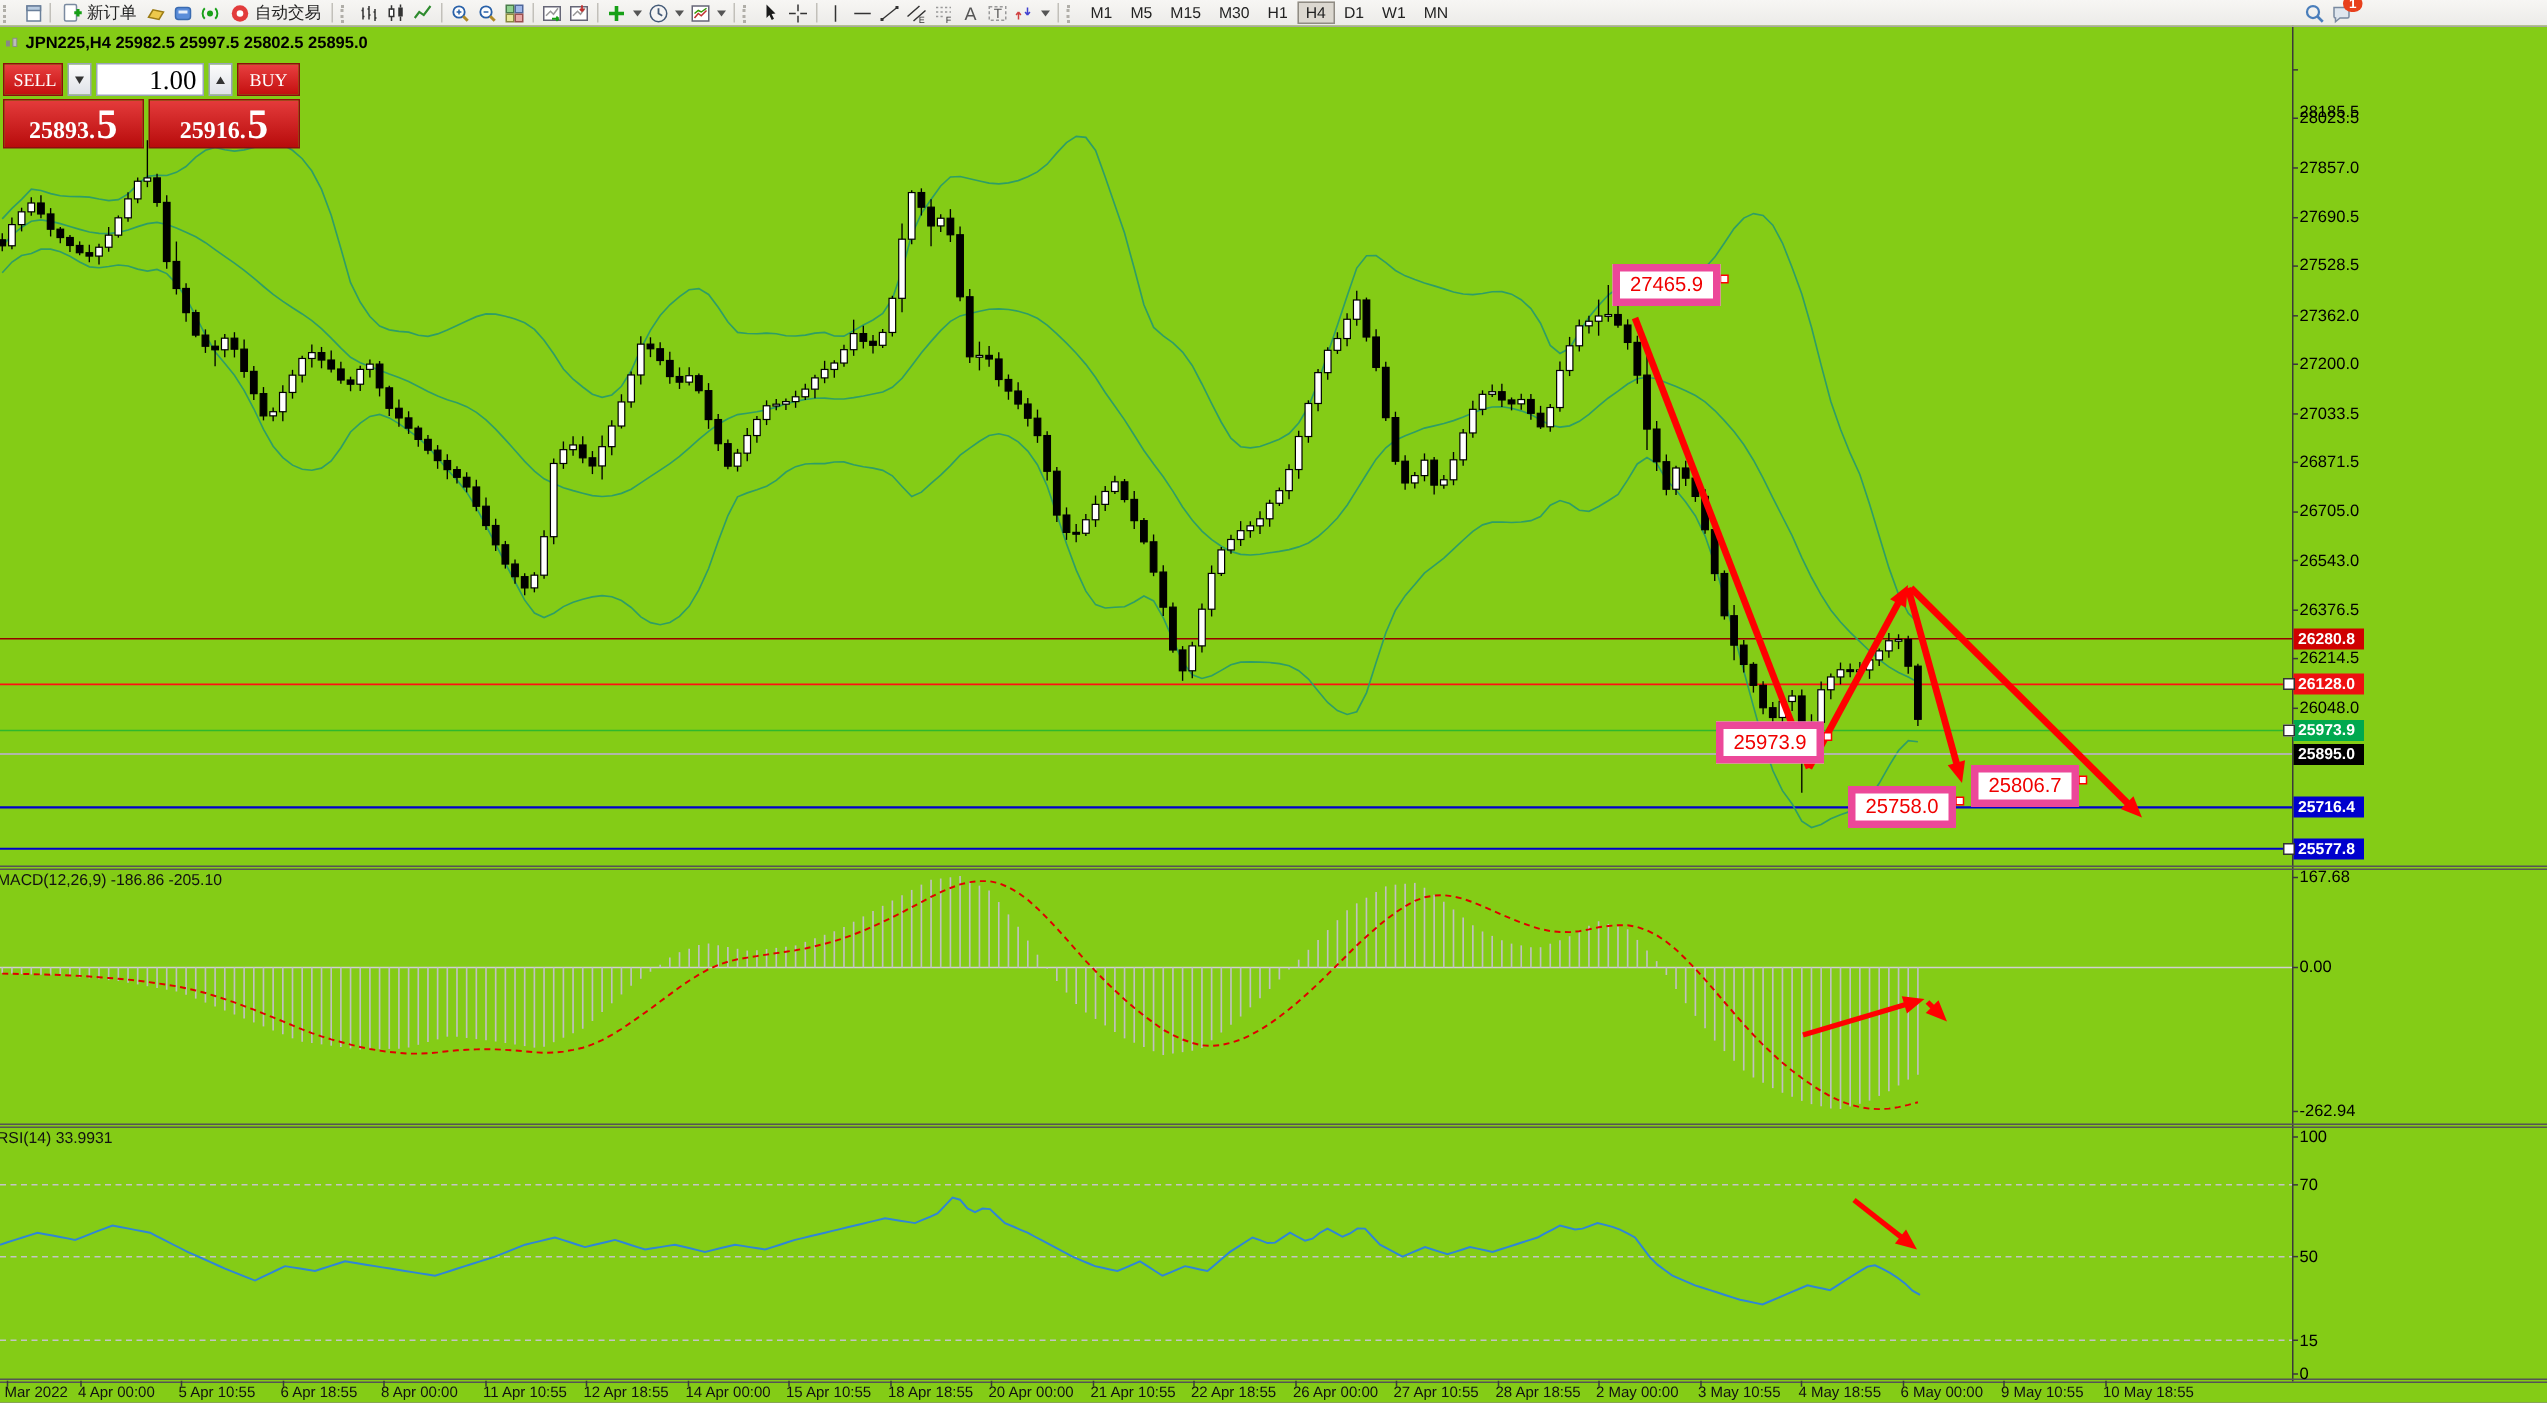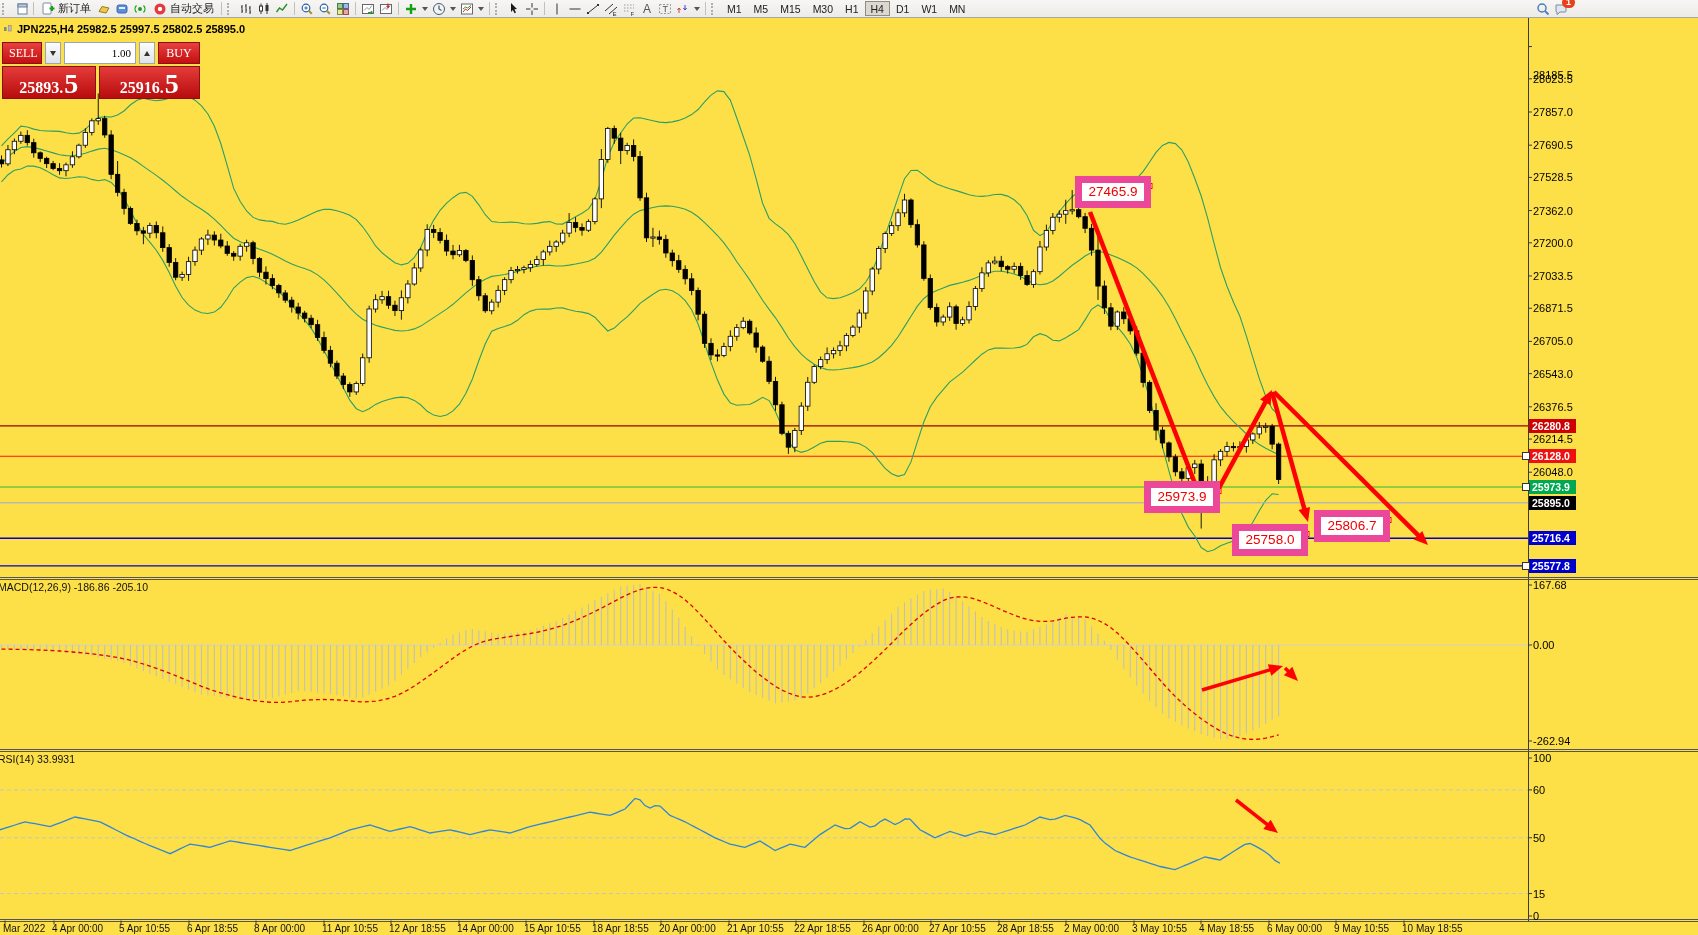--- a/index.html
+++ b/index.html
@@ -1,16 +1,16 @@
 <!DOCTYPE html>
 <html><head>
 <meta charset="utf-8">
 <style>
   html,body{margin:0;padding:0;background:#888;}
-  #screen{position:relative;width:1698px;height:935px;background:#fde047;overflow:hidden;
+  #screen{position:relative;width:1698px;height:935px;background:#84cc16;overflow:hidden;
     font-family:"Liberation Sans","DejaVu Sans",sans-serif;-webkit-font-smoothing:antialiased;}
   
   .toolbar{position:absolute;left:0;top:0;width:1698px;height:17px;z-index:50;
     background:linear-gradient(#f7f6f4,#ecebe8);border-bottom:1px solid #a9a6a0;
     display:flex;align-items:center;font-size:11px;color:#222;}
   .grip{width:5px;height:12px;border-left:2px dotted #b0aea8;margin:0 3px 0 2px;}
   .vsep{width:1px;height:13px;background:#c2c0ba;margin:0 3px;}
   .ticon{display:inline-flex;align-items:center;justify-content:center;width:18px;height:15px;cursor:default;}
   .ticon svg{width:14px;height:14px;}
   .ticon svg text{font-family:"Liberation Sans",sans-serif;}
@@ -32,38 +32,38 @@
   .oneclick{position:absolute;left:2px;top:42px;width:198px;z-index:30;font-family:Liberation Serif, serif;}
   .oc-row1{display:flex;height:22px;}
   .oc-sell-btn,.oc-buy-btn{border:1px solid #8c0e0e;background:linear-gradient(#e84040,#c40f0f);color:#fff;
     font-family:inherit;font-size:12px;text-align:center;cursor:default;}
   .oc-sell-btn{width:40px;}
   .oc-buy-btn{width:46px;margin-left:3px;}
   .oc-spin{width:16px;border:1px solid #9aa4b8;background:linear-gradient(#fcfcfc,#dfe2e8);display:flex;
     align-items:center;justify-content:center;margin-left:3px;cursor:default;}
   .tri-dn{width:0;height:0;border-left:3.5px solid transparent;border-right:3.5px solid transparent;border-top:5px solid #333;}
   .tri-up{width:0;height:0;border-left:3.5px solid transparent;border-right:3.5px solid transparent;border-bottom:5px solid #333;}
-  .oc-vol{width:62px;margin-left:3px;border:1px solid #9aa4b8;font-family:inherit;font-size:11px;text-align:right;
+  .oc-vol{width:62px;margin-left:3px;border:1px solid #9aa4b8;font-family:inherit;font-size:18px;text-align:right;
     padding:0 4px;color:#000;}
   .oc-row2{display:flex;margin-top:2px;height:33px;}
   .oc-price{background:linear-gradient(#e43b3b,#b80c0c);border:1px solid #8c0e0e;color:#fff;display:flex;
     align-items:flex-end;justify-content:center;padding-bottom:1px;cursor:default;}
   .oc-price.sell{width:92px;}
   .oc-price.buy{width:100px;margin-left:3px;}
   .p-main{font-size:16px;font-weight:bold;line-height:19px;}
   .p-big{font-size:28px;font-weight:bold;line-height:26px;margin-left:1px;}
   
   .ptick{position:absolute;left:1533px;transform:translateY(-50%);font-size:11px;color:#000;z-index:10;}
   .ptag{position:absolute;left:1529px;width:44px;height:14px;transform:translateY(-50%);color:#fff;
     font-size:10.5px;font-weight:bold;line-height:14px;padding-left:3px;z-index:11;}
   .axhandle{position:absolute;left:1522px;width:6px;height:6px;background:#fff;border:1px solid #333;
     transform:translateY(-50%);z-index:12;}
   .ttick{position:absolute;top:923px;font-size:10px;color:#111;z-index:10;white-space:nowrap;}
   .ind-label{position:absolute;font-size:10.5px;color:#111;z-index:10;white-space:nowrap;}
-  .ann-label{position:absolute;width:62px;height:18px;border:7px solid #ec4899;background:#fff;color:#f00000;
+  .ann-label{position:absolute;width:62px;height:18px;border:5px solid #ec4899;background:#fff;color:#f00000;
     font-size:13.5px;line-height:18px;text-align:center;z-index:15;}
   svg.chart{position:absolute;left:0;top:0;z-index:1;}
 </style>
 </head>
 <body>
 
 <div id="screen">
 
   <div class="toolbar">
     <span class="grip"></span>
@@ -1020,21 +1020,21 @@
     <div class="ptick" style="top: 308.23px;">26871.5</div>
     <div class="ptick" style="top: 341.386px;">26705.0</div>
     <div class="ptick" style="top: 373.645px;">26543.0</div>
     <div class="ptick" style="top: 406.8px;">26376.5</div>
     <div class="ptick" style="top: 439.06px;">26214.5</div>
     <div class="ptick" style="top: 472.215px;">26048.0</div>
     <div class="ptick" style="top: 585px;">167.68</div>
     <div class="ptick" style="top: 645px;">0.00</div>
     <div class="ptick" style="top: 740.973px;">-262.94</div>
     <div class="ptick" style="top: 758px;">100</div>
-    <div class="ptick" style="top: 789.9px;">60</div>
+    <div class="ptick" style="top: 789.9px;">70</div>
     <div class="ptick" style="top: 837.75px;">50</div>
     <div class="ptick" style="top: 893.575px;">15</div>
     <div class="ptick" style="top: 916px;">0</div>
     <div class="ptag" style="top: 425.857px; background: rgb(207, 0, 0);">26280.8</div>
     <div class="ptag" style="top: 456.285px; background: rgb(238, 17, 17);">26128.0</div>
     <div class="axhandle" style="top: 456.285px;"></div>
     <div class="ptag" style="top: 486.971px; background: rgb(0, 169, 79);">25973.9</div>
     <div class="axhandle" style="top: 486.971px;"></div>
     <div class="ptag" style="top: 502.682px; background: rgb(0, 0, 0);">25895.0</div>
     <div class="ptag" style="top: 538.247px; background: rgb(0, 0, 205);">25716.4</div>

